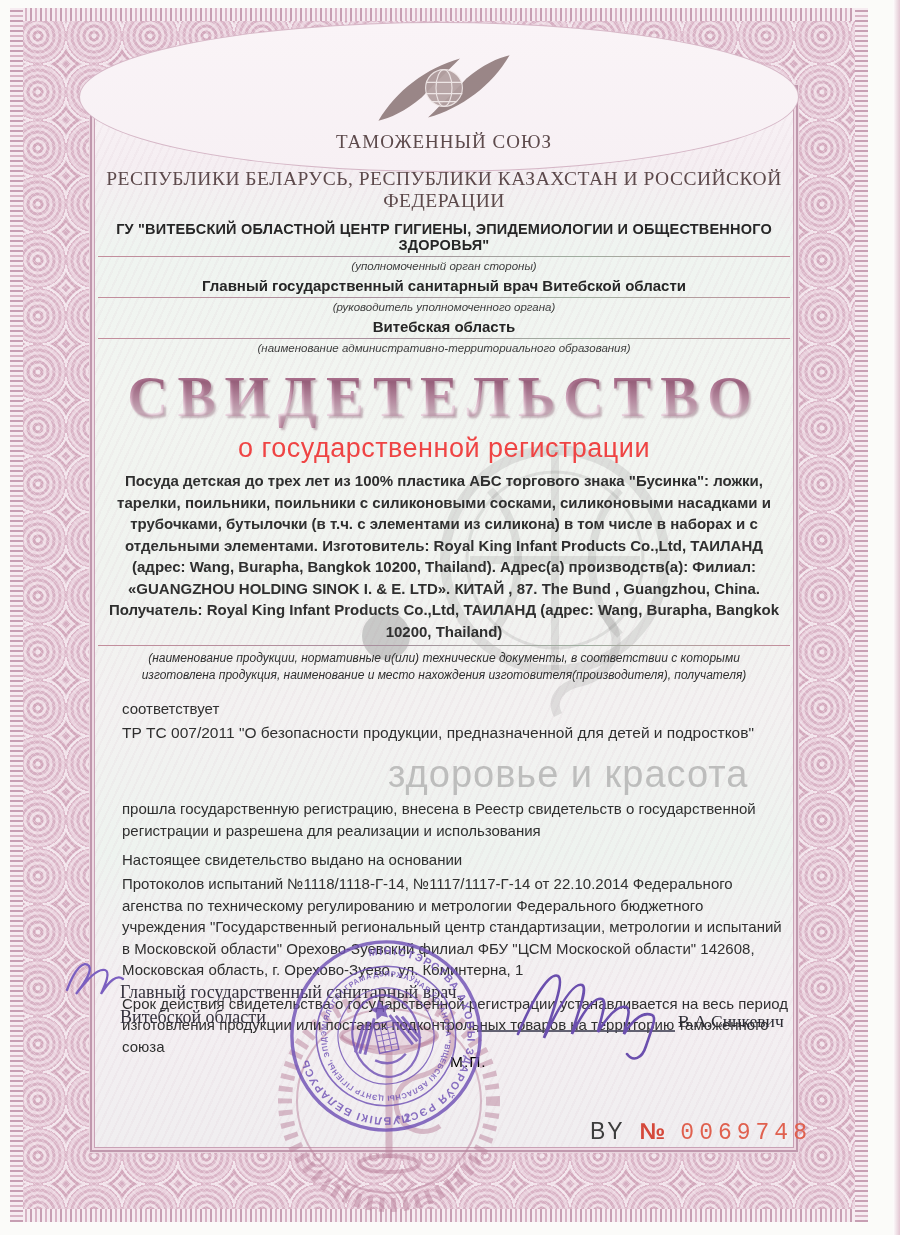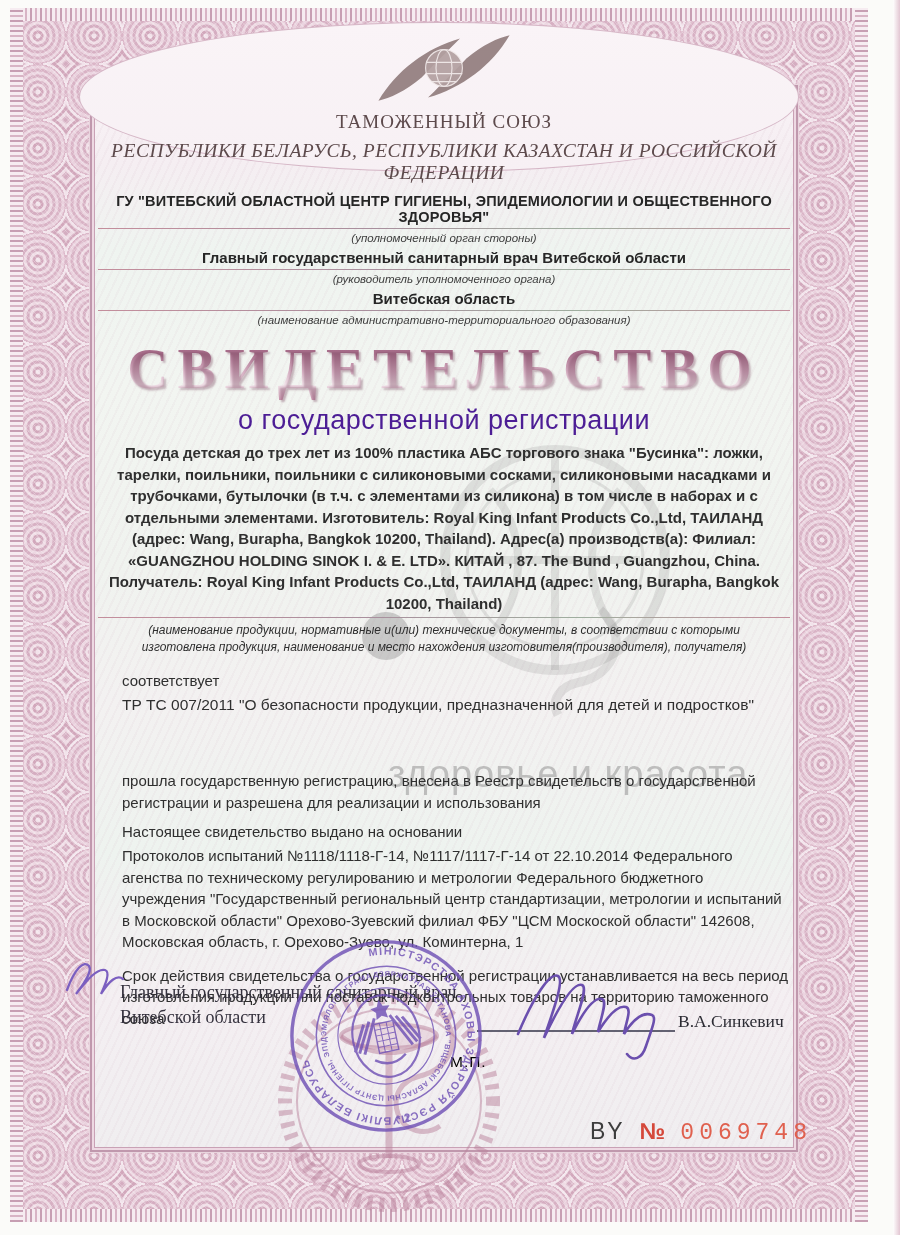--- a/index.html
+++ b/index.html
@@ -51,43 +51,43 @@
     z-index:1;
   }
   
   .arch { position:absolute; left:50%; top:14px; transform:translateX(-50%);
     width:720px; height:150px; border-radius:50%;
     background:linear-gradient(180deg, #faf4f7 0%, #f7f0f4 100%);
     border:1px solid rgba(186,134,160,.55);
     z-index:1; }
 
   
-  .content { position:absolute; left:98px; top:32px; width:692px; z-index:3;
+  .content { position:absolute; left:98px; top:52px; width:692px; z-index:3;
     color:#2f2f2f; }
   .c { text-align:center; }
   .serif { font-family:"Liberation Serif", serif; }
 
   .emblem-wrap { text-align:center; height:72px; }
   .union { font-size:19px; letter-spacing:1px; color:#5d4a4c; margin-top:7px; }
-  .republics { font-size:19.5px; letter-spacing:.5px; color:#5d4a4c; margin-top:7px;font-style:italic; }
+  .republics { font-size:19.5px; letter-spacing:.5px; color:#5d4a4c; margin-top:15px; }
   .authority { font-size:14.5px; font-weight:bold; color:#262626; margin-top:9px; letter-spacing:.2px; }
   .rule { height:1px; background:linear-gradient(90deg,#c48e9c, #a88f9d 40%, #9fae9f 70%, #c48e9c); margin-top:3px; }
   .cap { font-style:italic; font-size:11.5px; color:#3d3d3d; margin-top:3px; }
   .mid-b { font-size:15px; font-weight:bold; margin-top:5px; color:#262626; }
 
   .cert-title { font-family:"Liberation Serif", serif; font-weight:bold;
     font-size:57px; letter-spacing:9px; margin-top:10px; color:#b787a0;
     text-shadow:1px 1px 0 #7e5069, 2px 2px 1px rgba(126,80,105,.45), -1px -1px 0 #efdce5; }
   @supports (-webkit-background-clip: text) {
     .cert-title {
       background:linear-gradient(180deg,#8f5a74 0%, #aa708d 0%, #a96f8c 28%, #d8b2c5 55%, #f1e2e9 74%, #c791ab 100%);
       -webkit-background-clip:text; background-clip:text; color:transparent;
       text-shadow:2px 2px 2px rgba(120,70,95,.38); }
   }
-  .subtitle { font-size:27px; color:#4c1d95; margin-top:4px; letter-spacing:.5px; }
+  .subtitle { font-size:27px; color:#ef4444; margin-top:4px; letter-spacing:.5px; }
   .numline { font-size:19.5px; color:#2e2e2e; margin-top:14px; letter-spacing:.3px; }
   .numline .date { margin-left:26px; }
 
   .lbl { font-size:15px; margin-top:18px; padding-left:24px; }
   .product { font-size:15px; font-weight:bold; line-height:21.5px; margin-top:6px; padding:0 4px; }
   .prod-cap { font-style:italic; font-size:12px; line-height:16.5px; margin-top:4px; padding:0 30px; }
   .conforms { font-size:15px; margin-top:17px; padding-left:24px; }
   .regulation { font-size:15.5px; margin-top:7px; padding-left:24px; }
   .passed { font-size:15px; line-height:22px; margin-top:56px; padding-left:24px; }
   .basis { font-size:15px; margin-top:9px; padding-left:24px; }

